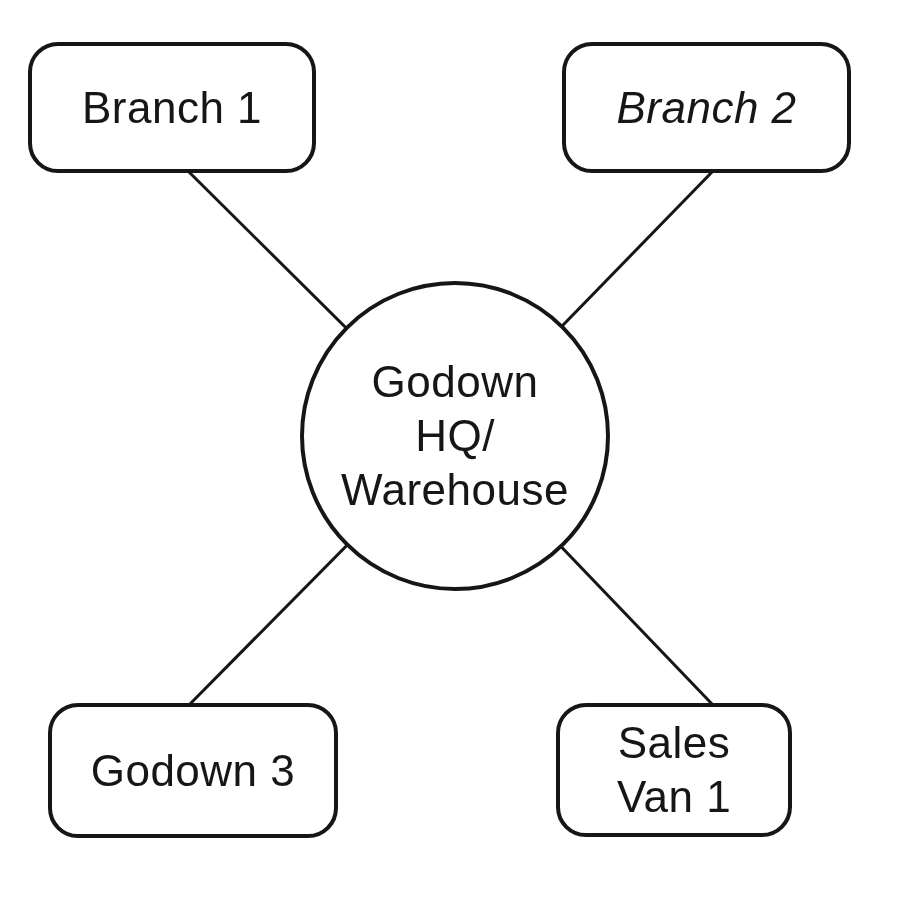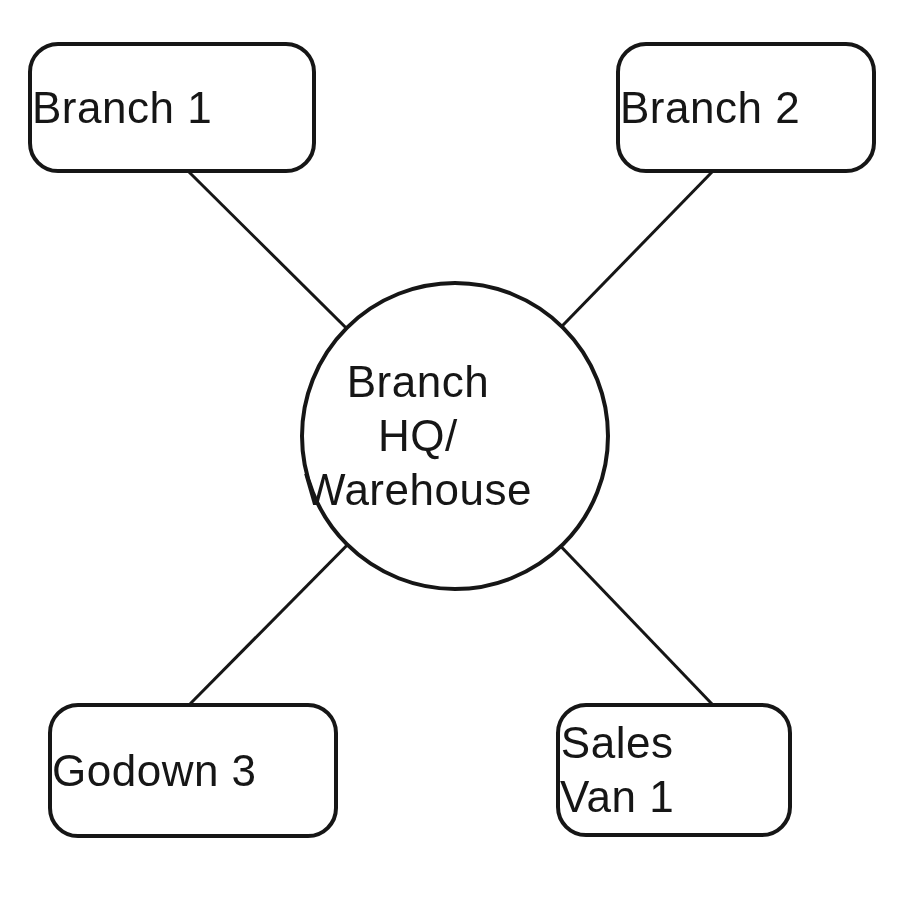--- a/index.html
+++ b/index.html
@@ -23,20 +23,21 @@
     width: 910px;
     height: 915px;
   }
   .node {
     position: absolute;
     box-sizing: border-box;
     background: #ffffff;
     border: 4px solid #161616;
     display: flex;
     align-items: center;
+    justify-content: center;
     text-align: center;
   }
   .node-box {
     border-radius: 30px;
   }
   .node-circle {
     border-radius: 50%;
     left: 300px;
     top: 281px;
     width: 310px;
@@ -44,38 +45,38 @@
   }
   .node-label {
     font-size: 44px;
     font-weight: 500;
     line-height: 1.22;
     letter-spacing: 0.5px;
     white-space: pre-line;
     color: #161616;
   }
   .pos-branch-1   { left: 28px;  top: 42px;  width: 288px; height: 131px; }
-  .pos-branch-2   { left: 616px; top: 42px;  width: 260px; height: 131px; }
+  .pos-branch-2   { left: 562px; top: 42px;  width: 289px; height: 131px; font-style: italic; }
   .pos-godown-3   { left: 28px;  top: 703px; width: 290px; height: 135px; margin-left: 20px; }
   .pos-sales-van-1{ left: 556px; top: 703px; width: 236px; height: 134px; }
 </style>
 </head>
 <body>
 
 <div class="canvas">
 
   <svg class="edges" viewBox="0 0 910 915" xmlns="http://www.w3.org/2000/svg">
     <line x1="188" y1="171" x2="455" y2="436" stroke="#161616" stroke-width="3"></line>
     <line x1="713" y1="171" x2="455" y2="436" stroke="#161616" stroke-width="3"></line>
     <line x1="190" y1="704" x2="455" y2="436" stroke="#161616" stroke-width="3"></line>
     <line x1="712" y1="704" x2="455" y2="436" stroke="#161616" stroke-width="3"></line>
   </svg>
 
   <div class="node node-circle">
-    <span class="node-label">Branch
+    <span class="node-label">Godown
 HQ/
 Warehouse</span>
   </div>
 
   <div class="node node-box pos-branch-1">
     <span class="node-label">Branch 1</span>
   </div>
 
   <div class="node node-box pos-branch-2">
     <span class="node-label">Branch 2</span>

